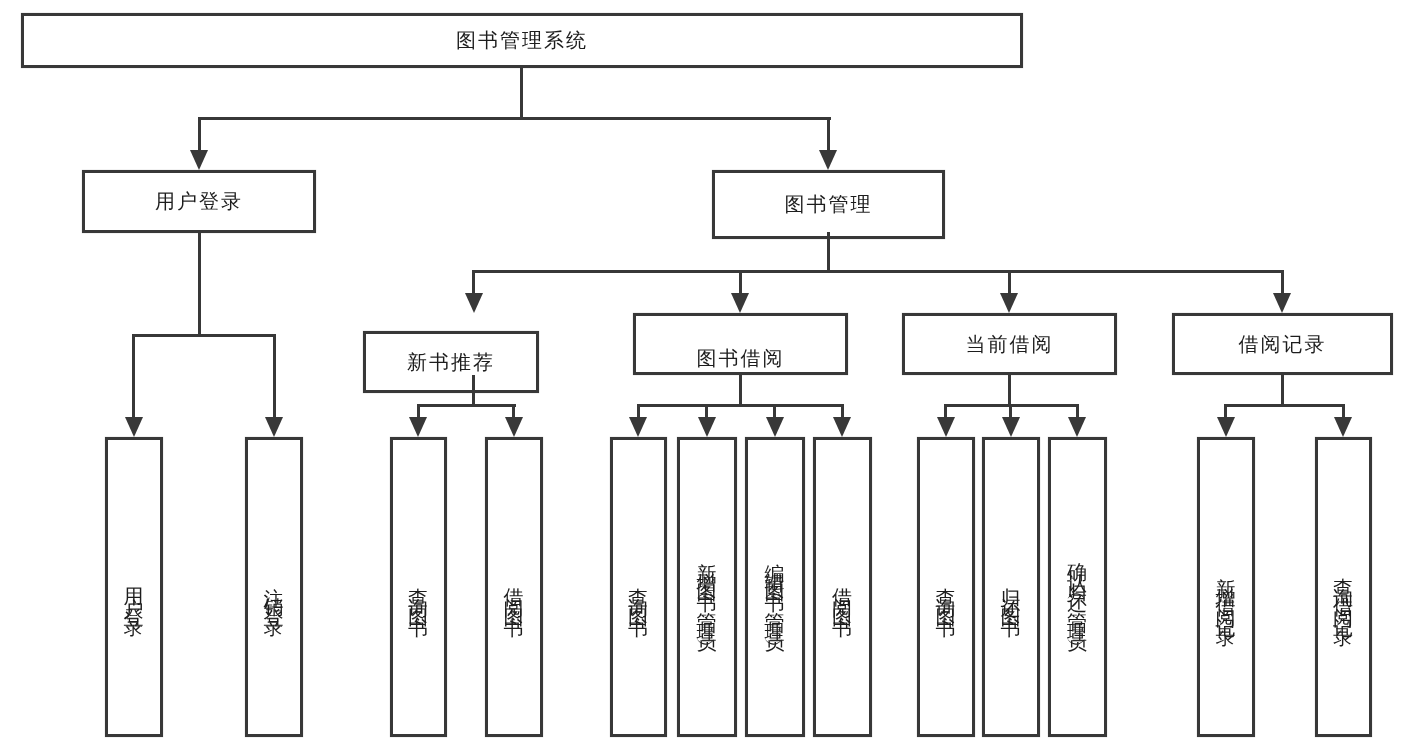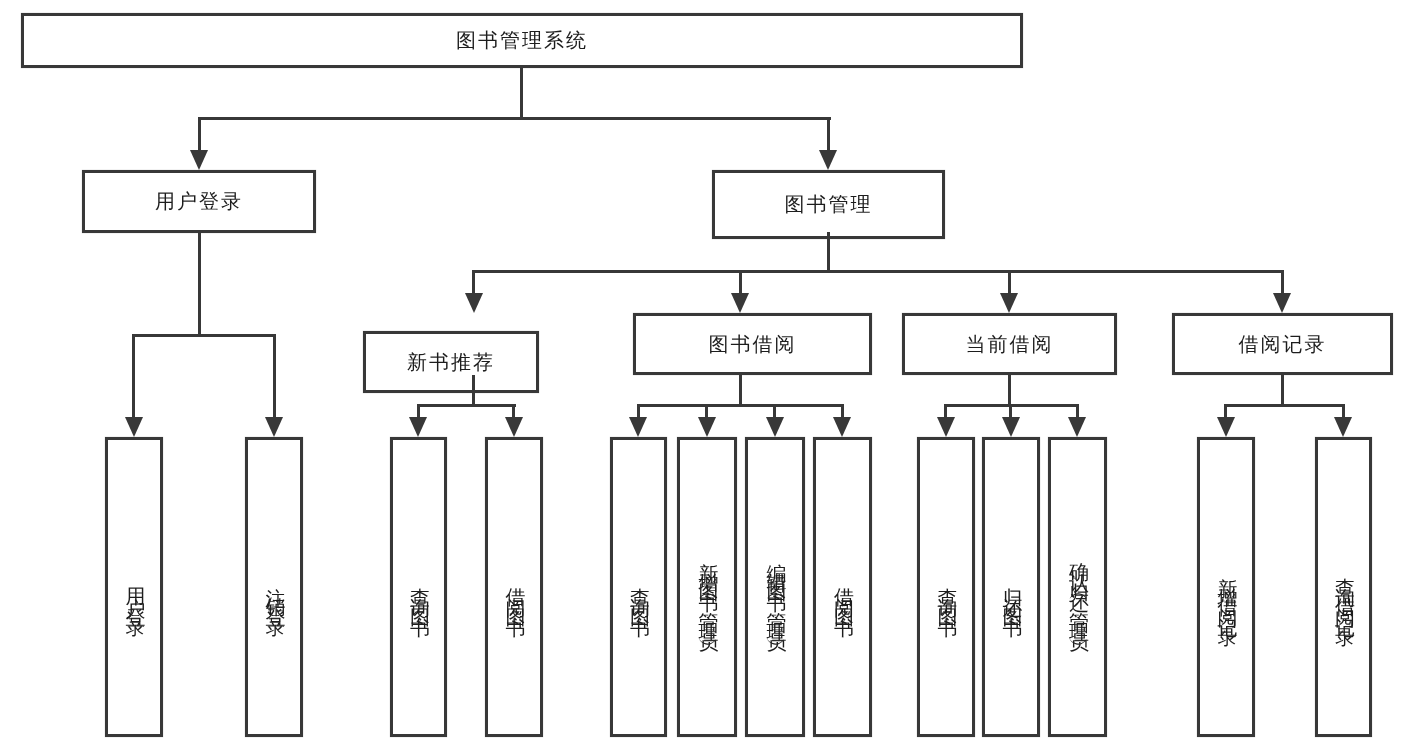--- a/index.html
+++ b/index.html
@@ -4,21 +4,21 @@
 <title>图书管理系统</title>
 <style>
   * { margin: 0; padding: 0; box-sizing: border-box; }
   html, body { background: #ffffff; }
   #canvas {
     position: relative;
     width: 1405px;
     height: 747px;
     background: #ffffff;
     overflow: hidden;
-    font-family: Liberation Mono, monospace;
+    font-family: Liberation Sans, sans-serif;
   }
   .box {
     position: absolute;
     border: 3px solid #383838;
     background: #ffffff;
     display: flex;
     align-items: center;
     justify-content: center;
     box-shadow: 0 0 1px rgba(60,60,60,0.4);
   }
@@ -93,21 +93,21 @@
   <div class="vline" style="left:739px; top:270px; height:25px;"></div>
   <div class="arrow" style="left:731px; top:293px;"></div>
   <div class="vline" style="left:1008px; top:270px; height:25px;"></div>
   <div class="arrow" style="left:1000px; top:293px;"></div>
   <div class="vline" style="left:1281px; top:270px; height:25px;"></div>
   <div class="arrow" style="left:1273px; top:293px;"></div>
 
   <div class="box" style="left:363px; top:331px; width:176px; height:62px;">
     <span>新书推荐</span>
   </div>
-  <div class="box" style="left:633px; top:313px; width:239px; height:62px;">
+  <div class="box" style="left:633px; top:313px; width:215px; height:62px;align-items:flex-end;">
     <span>图书借阅</span>
   </div>
   <div class="box" style="left:902px; top:313px; width:215px; height:62px;">
     <span>当前借阅</span>
   </div>
   <div class="box" style="left:1172px; top:313px; width:221px; height:62px;">
     <span>借阅记录</span>
   </div>
 
   <div class="vline" style="left:472px; top:375px; height:32px;"></div>

